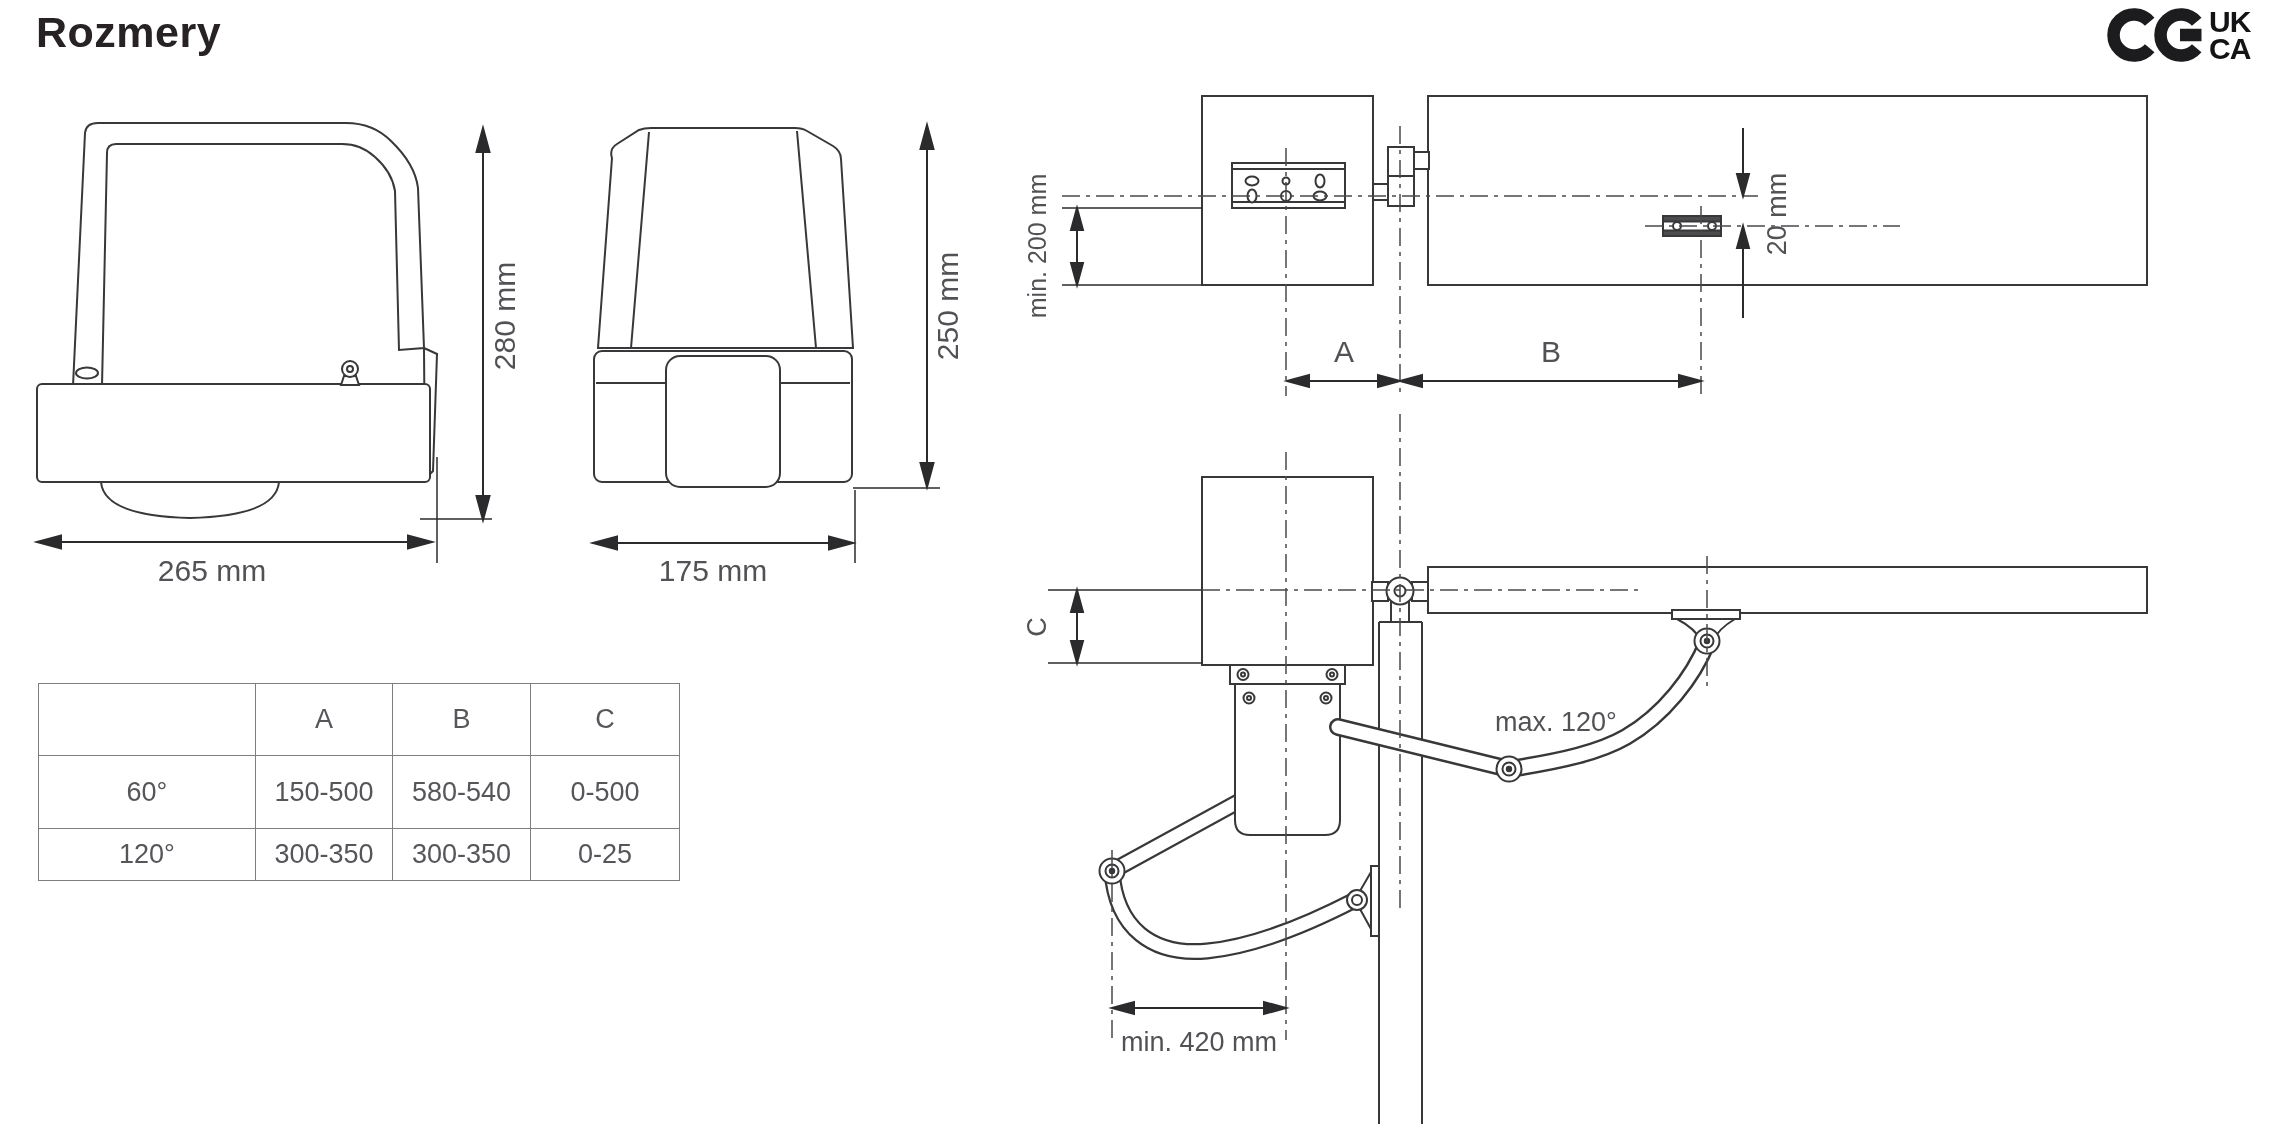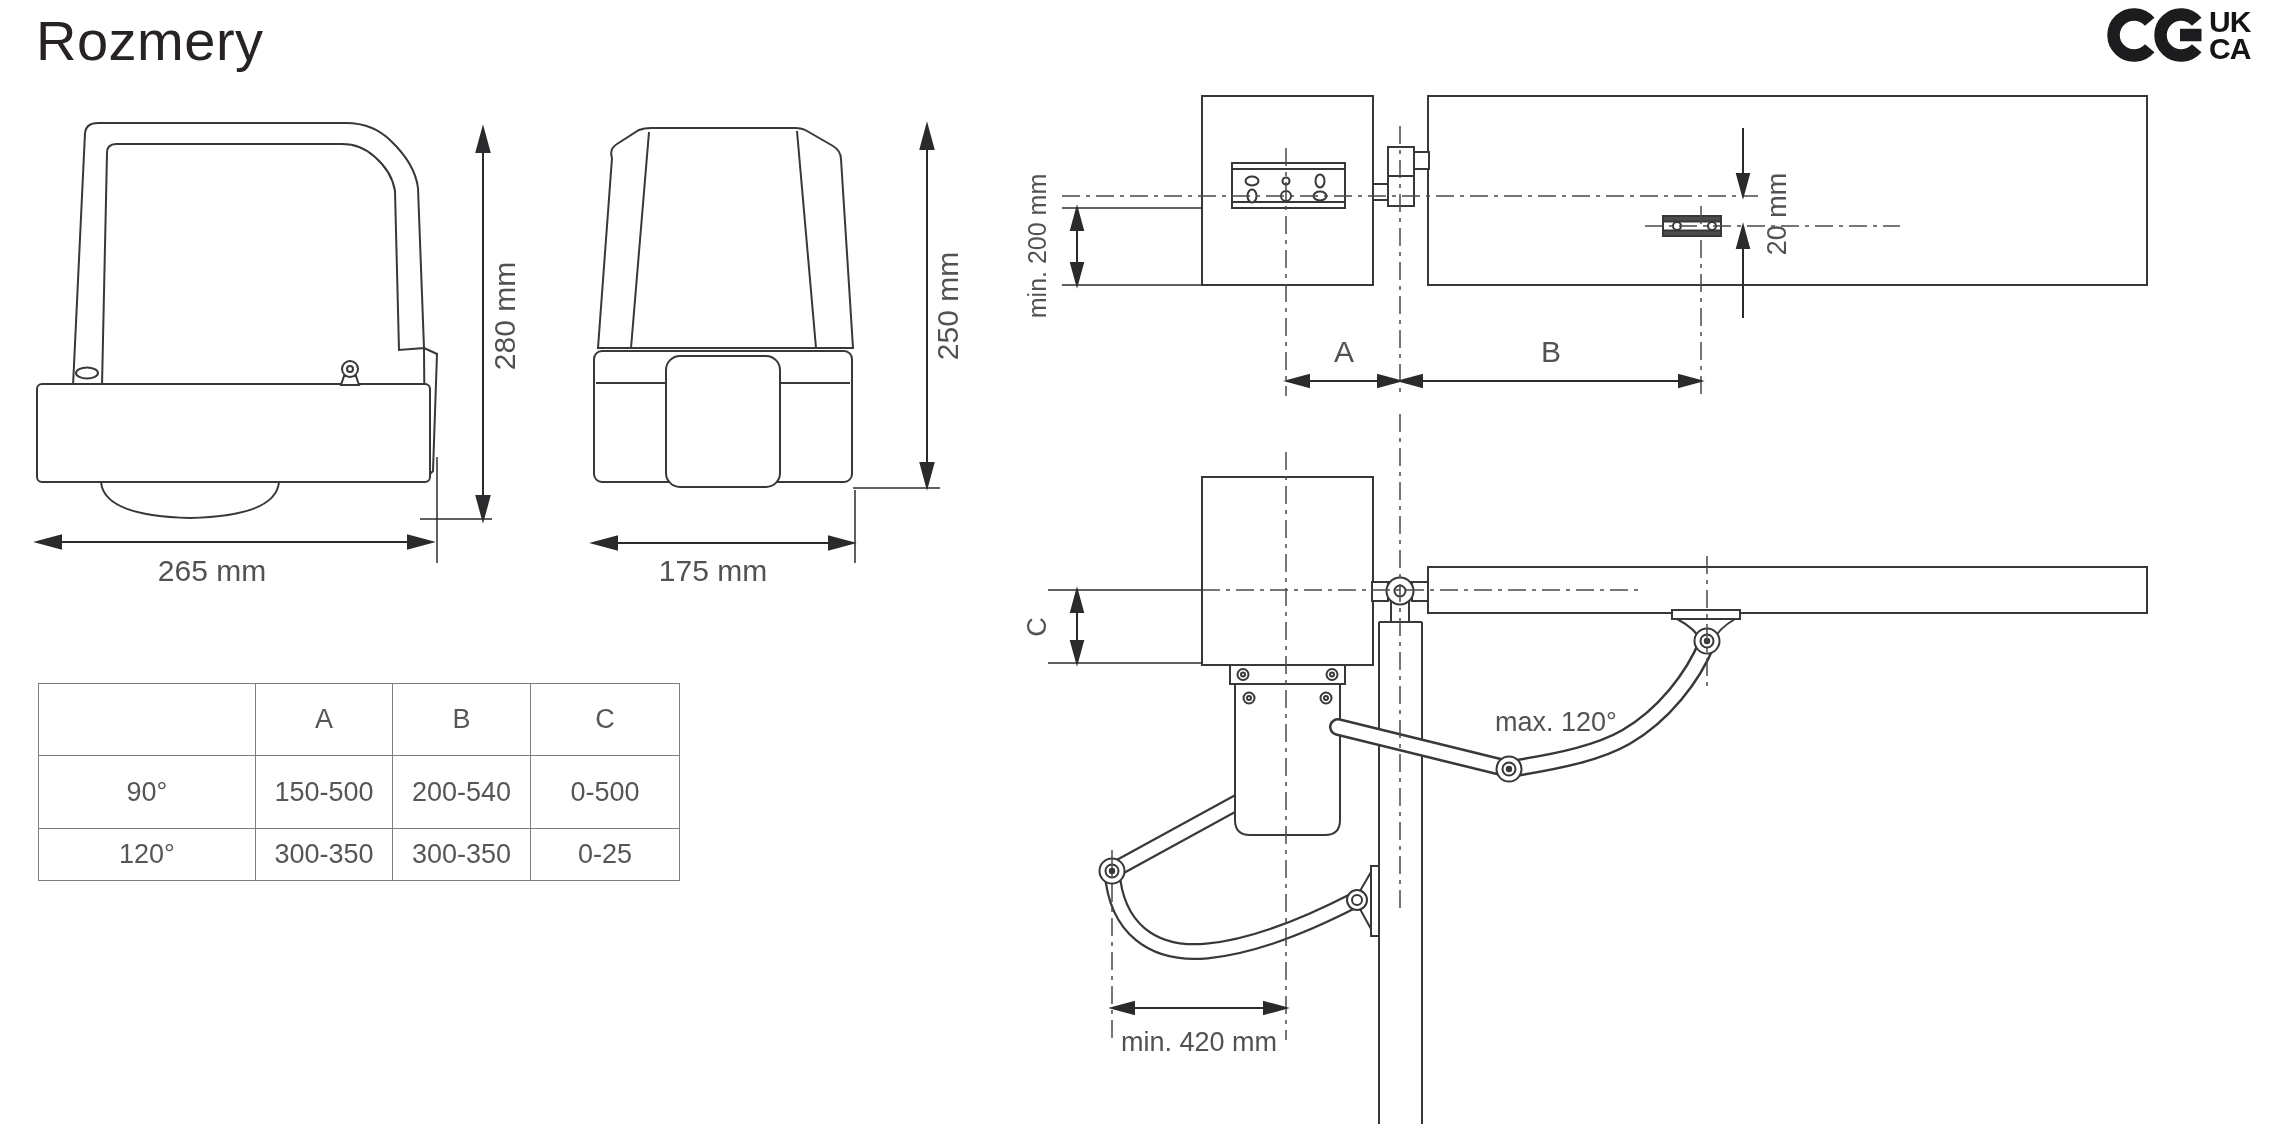--- a/index.html
+++ b/index.html
@@ -1,18 +1,18 @@
 <!DOCTYPE html>
 <html><head>
 <meta charset="utf-8">
 <style>
   html,body{margin:0;padding:0;background:#fff;}
   .canvas{position:relative;width:2276px;height:1124px;background:#ffffff;overflow:hidden;
           font-family:"Liberation Sans", sans-serif;}
-  .page-title{position:absolute;left:36px;top:8px;font-size:56px;font-weight:400;
+  .page-title{position:absolute;left:36px;top:8px;font-size:43px;font-weight:700;
               color:#272324;letter-spacing:0.5px;}
   svg text{font-family:"Liberation Sans", sans-serif;fill:#525256;}
   .dim-txt{font-size:30px;}
   .dim-txt-sm{font-size:25px;}
   .dim-txt-md{font-size:27px;}
   .spec-table{position:absolute;left:38px;top:683px;border-collapse:collapse;table-layout:fixed;
               width:641px;color:#55565a;font-size:27px;text-align:center;}
   .spec-table td{border:1px solid #7e7e82;padding:0;vertical-align:middle;}
   .ukca{position:absolute;left:2209px;top:8px;font-size:30px;line-height:27px;font-weight:700;
         color:#141416;letter-spacing:-1px;}
@@ -252,23 +252,23 @@
         <col style="width:149px">
       </colgroup>
     <tbody>
         <tr style="height:72px">
       <td></td>
       <td>A</td>
       <td>B</td>
       <td>C</td>
     </tr>
     <tr style="height:73px">
-      <td>90°</td>
+      <td>60°</td>
       <td>150-500</td>
-      <td>200-540</td>
+      <td>580-540</td>
       <td>0-500</td>
     </tr>
     <tr style="height:52px">
       <td>120°</td>
       <td>300-350</td>
       <td>300-350</td>
       <td>0-25</td>
     </tr>
   </tbody>
     </table>

